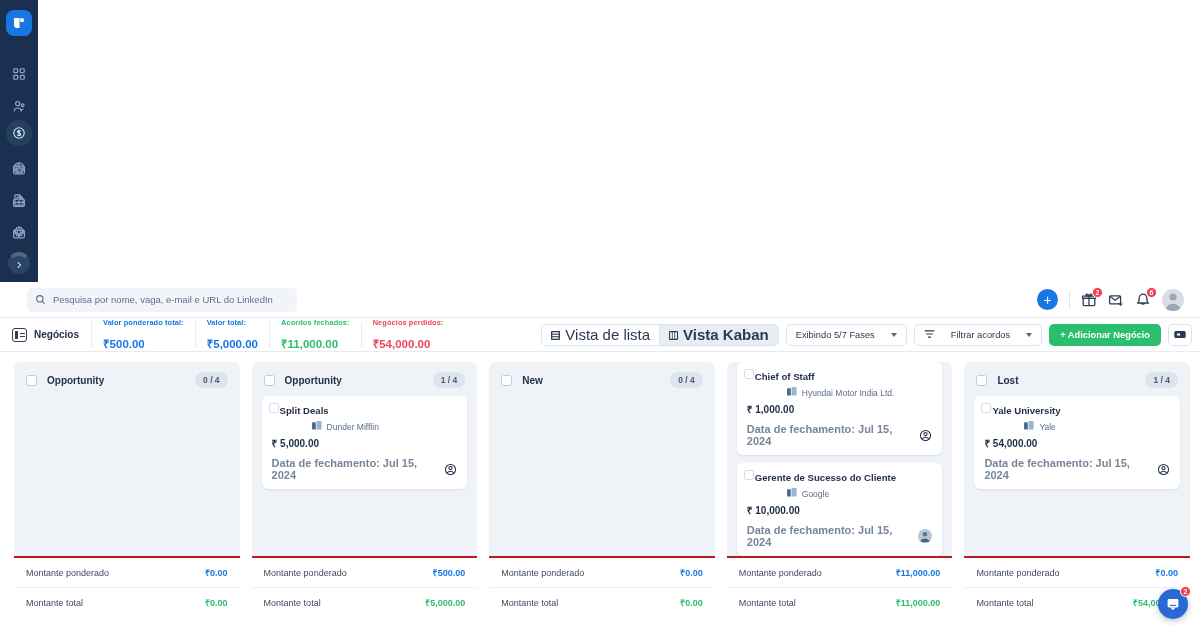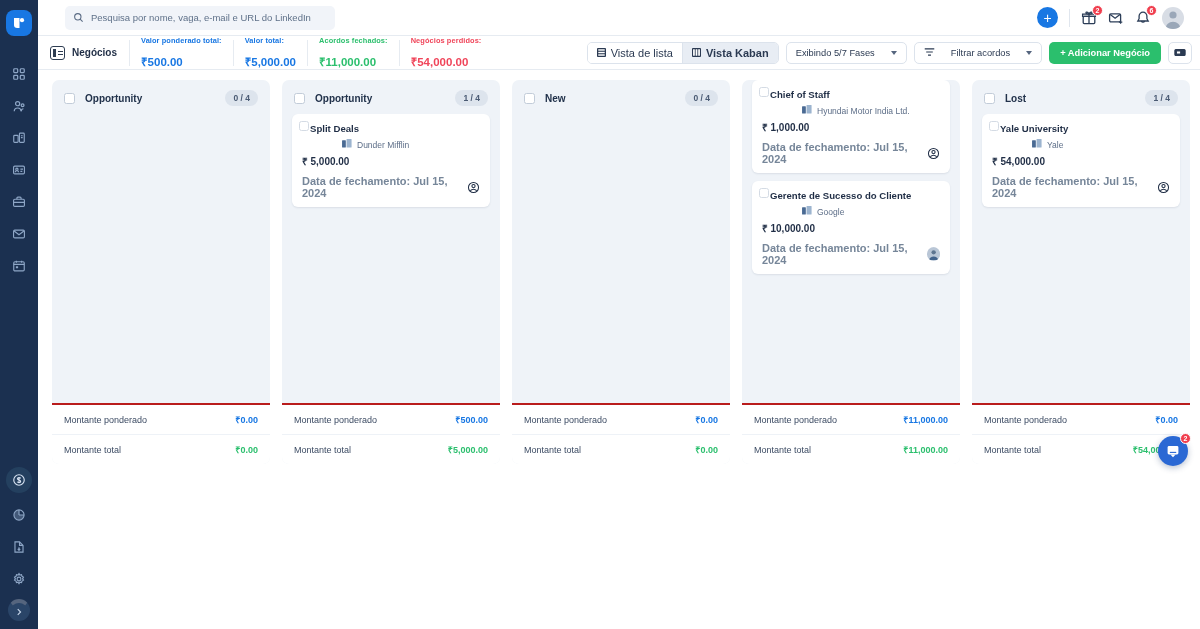--- a/index.html
+++ b/index.html
@@ -1,21 +1,21 @@
 <!DOCTYPE html>
 <html><head>
 <meta charset="utf-8">
 <style>
   * { box-sizing: border-box; margin: 0; padding: 0; }
   html, body {
     width: 1200px; height: 629px;
     font-family: "Liberation Sans", sans-serif;
     background: #ffffff; overflow: hidden;
   }
-  .app { display: flex; width: 1200px; height: 476px; }
+  .app { display: flex; width: 1200px; height: 476px; flex-direction: column; }
 
   
   .sidebar {
     width: 38px; height: 629px; background: #1b3050;
     display: flex; flex-direction: column; align-items: center;
     flex: 0 0 38px; position: relative;
   }
   .logo {
     width: 26px; height: 26px; border-radius: 8px; background: #1877e3;
     margin-top: 10px; display: flex; align-items: center; justify-content: center;
@@ -94,21 +94,21 @@
     display: flex; flex-direction: column; justify-content: center; gap: 9px;
   }
   .metric .m-lbl { font-size: 7.4px; font-weight: bold; letter-spacing: .1px; }
   .metric .m-val { font-size: 11.5px; font-weight: bold; }
 
   .tb-right { margin-left: auto; display: flex; align-items: center; gap: 7px; }
   .seg {
     display: flex; border: 1px solid #dce3ec; border-radius: 5px; overflow: hidden; height: 22px;
   }
   .seg-btn {
-    display: flex; align-items: center; gap: 5px; padding: 0 9px; font-size: 11px;
+    display: flex; align-items: center; gap: 5px; padding: 0 9px; font-size: 15px;
     color: #2b3a52; background: #fff; cursor: pointer; border: none;
     font-family: "Liberation Sans", sans-serif; font-weight: 500;
   }
   .seg-btn.on { background: #e8edf4; font-weight: bold; }
   .seg-btn:first-child { border-right: 1px solid #dce3ec; }
   .pill {
     display: flex; align-items: center; gap: 16px; height: 22px; padding: 0 9px;
     border: 1px solid #dce3ec; border-radius: 5px; background: #fff;
     font-size: 9.3px; color: #2b3a52; cursor: pointer; font-weight: 500;
     font-family: "Liberation Sans", sans-serif;

